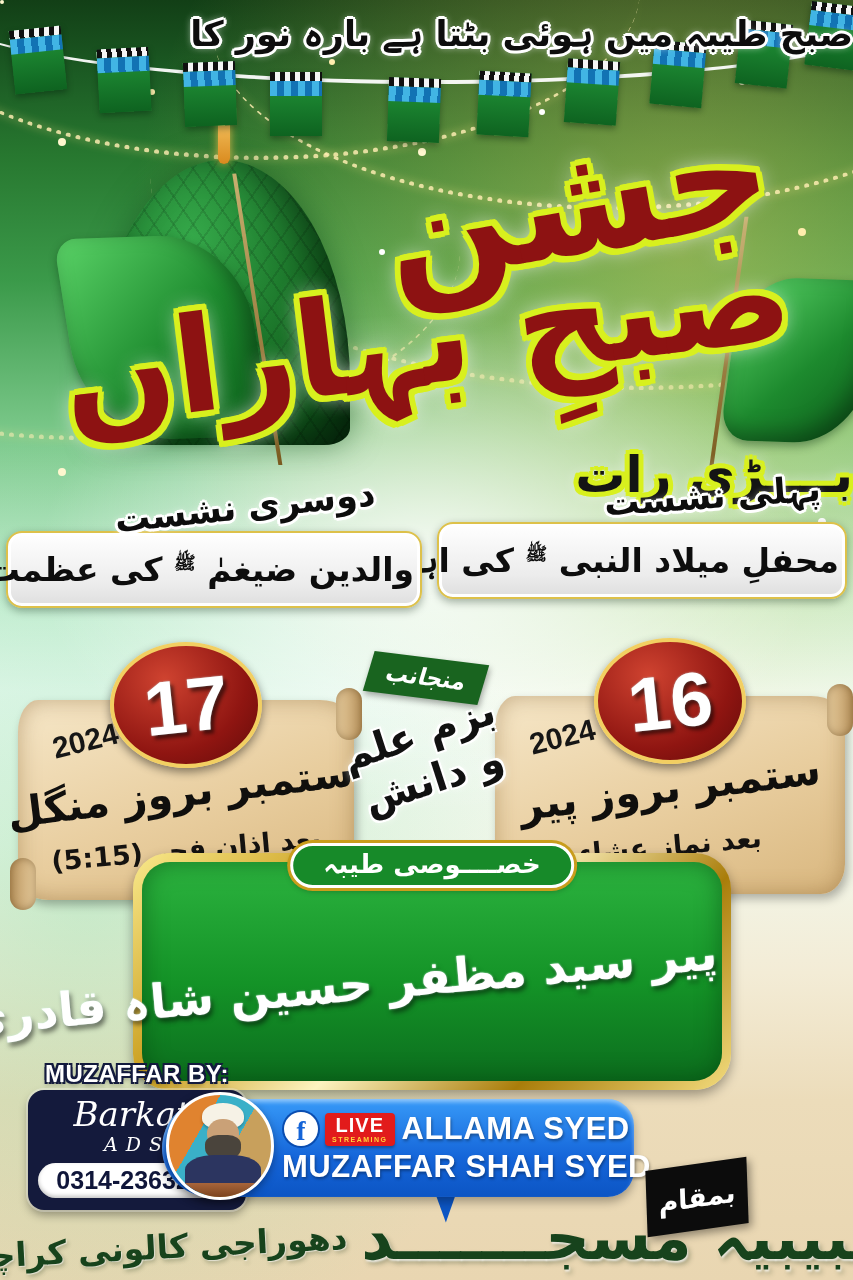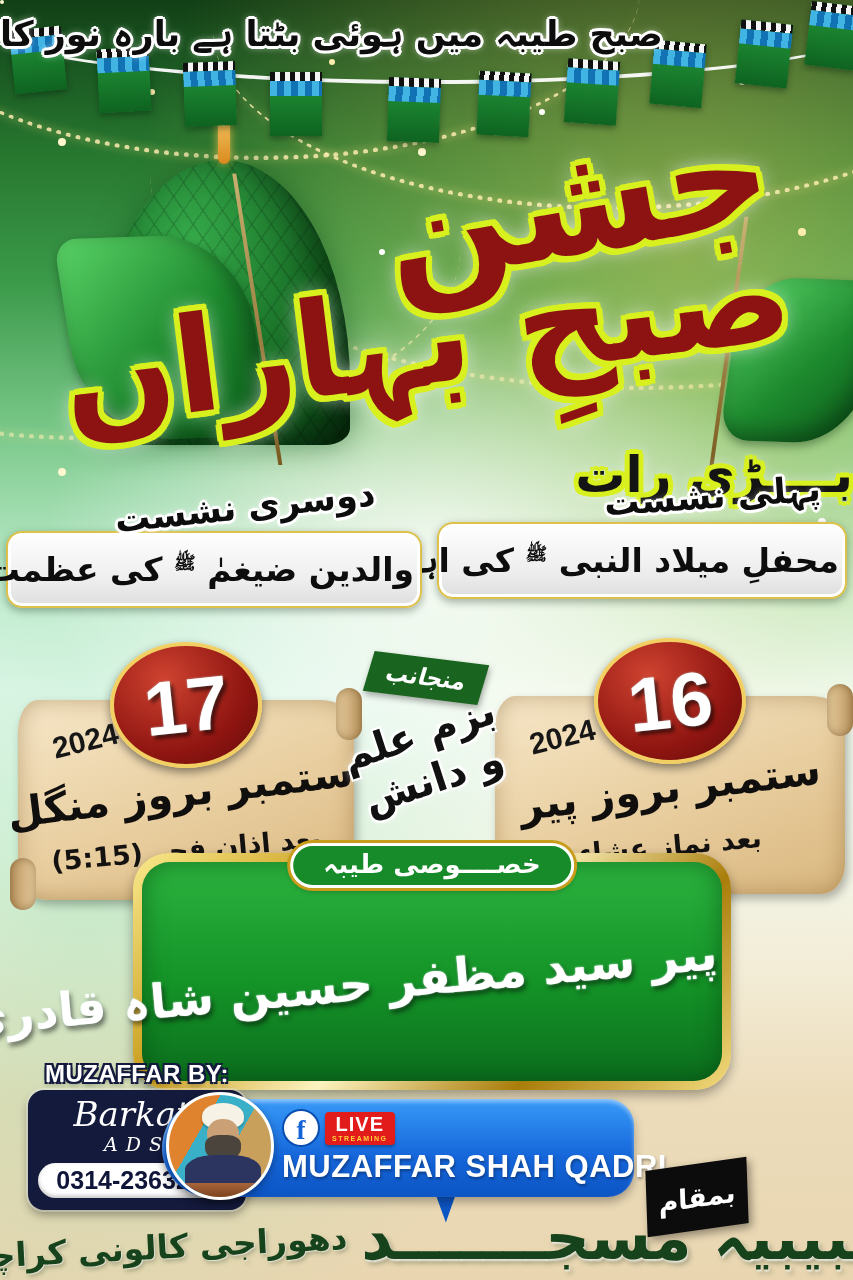--- a/index.html
+++ b/index.html
@@ -53,21 +53,21 @@
   .flag-b:nth-child(5){ left:388px; top:78px; transform:rotate(2deg);}
   .flag-b:nth-child(6){ left:478px; top:72px; transform:rotate(3deg);}
   .flag-b:nth-child(7){ left:566px; top:60px; transform:rotate(4deg);}
   .flag-b:nth-child(8){ left:652px; top:42px; transform:rotate(5deg);}
   .flag-b:nth-child(9){ left:738px; top:22px; transform:rotate(6deg);}
   .flag-b:nth-child(10){ left:808px; top:4px; transform:rotate(7deg);}
 
   
   .outline-white { color:#0d0d0d; font-weight:bold;
     text-shadow:-2px -2px 0 #fff,2px -2px 0 #fff,-2px 2px 0 #fff,2px 2px 0 #fff,-3px 0 0 #fff,3px 0 0 #fff,0 -3px 0 #fff,0 3px 0 #fff,0 0 8px rgba(255,255,255,.95); }
-  .couplet { position:absolute; top:14px; left:0; right:0; text-align:left; z-index:6; }
+  .couplet { position:absolute; top:14px; left:0; right:0; text-align:right; z-index:6; }
   .couplet .l1 { font-size:35px; }
   .couplet .l2 { font-size:35px; margin-top:4px; }
 
   .outline-yellow { color:#8d1212; font-weight:bold;
     text-shadow:-5px -5px 0 #d8f01e,5px -5px 0 #d8f01e,-5px 5px 0 #d8f01e,5px 5px 0 #d8f01e,-6px 0 0 #d8f01e,6px 0 0 #d8f01e,0 -6px 0 #d8f01e,0 6px 0 #d8f01e,-4px 6px 0 #d8f01e,4px -6px 0 #d8f01e,0 0 22px rgba(255,255,255,.9); }
   .t-jashn { position:absolute; top:128px; left:330px; right:30px; text-align:center; font-size:148px; line-height:1; transform:rotate(-10deg); z-index:5; }
   .t-subh  { position:absolute; top:262px; left:0; right:0; text-align:center; font-size:132px; line-height:1.15; transform:rotate(-7deg); white-space:nowrap; z-index:5; }
   .t-night { position:absolute; top:446px; left:0; right:0; text-align:right; font-size:50px; z-index:6;
     color:#141414; font-weight:bold;
     text-shadow:-4px -4px 0 #d8f01e,4px -4px 0 #d8f01e,-4px 4px 0 #d8f01e,4px 4px 0 #d8f01e,-5px 0 0 #d8f01e,5px 0 0 #d8f01e,0 -5px 0 #d8f01e,0 5px 0 #d8f01e,0 0 16px rgba(255,255,255,.95); }
@@ -285,22 +285,23 @@
       <div class="p-desk"></div>
     </div>
     <div class="live-line1">
       <div class="fb-circle">
         <span class="fb-f">f</span>
       </div>
       <div class="live-badge">
         <span class="live-txt">LIVE</span>
         <span class="stream-txt">STREAMING</span>
       </div>
-    </div>
-    <div class="en2">MUZAFFAR SHAH QADRI</div>
+      <span class="en1">ALLAMA SYED</span>
+    </div>
+    <div class="en2">MUZAFFAR SHAH SYED</div>
   </div>
   <div class="bar-tail"></div>
 
   <div class="venue-badge urdu">بمقام</div>
   <div class="venue urdu">
     <span class="v-masjid">حبیبیہ مسجـــــــد</span>
     <span class="v-address">دھوراجی کالونی کراچی</span>
   </div>
 </div>
 

